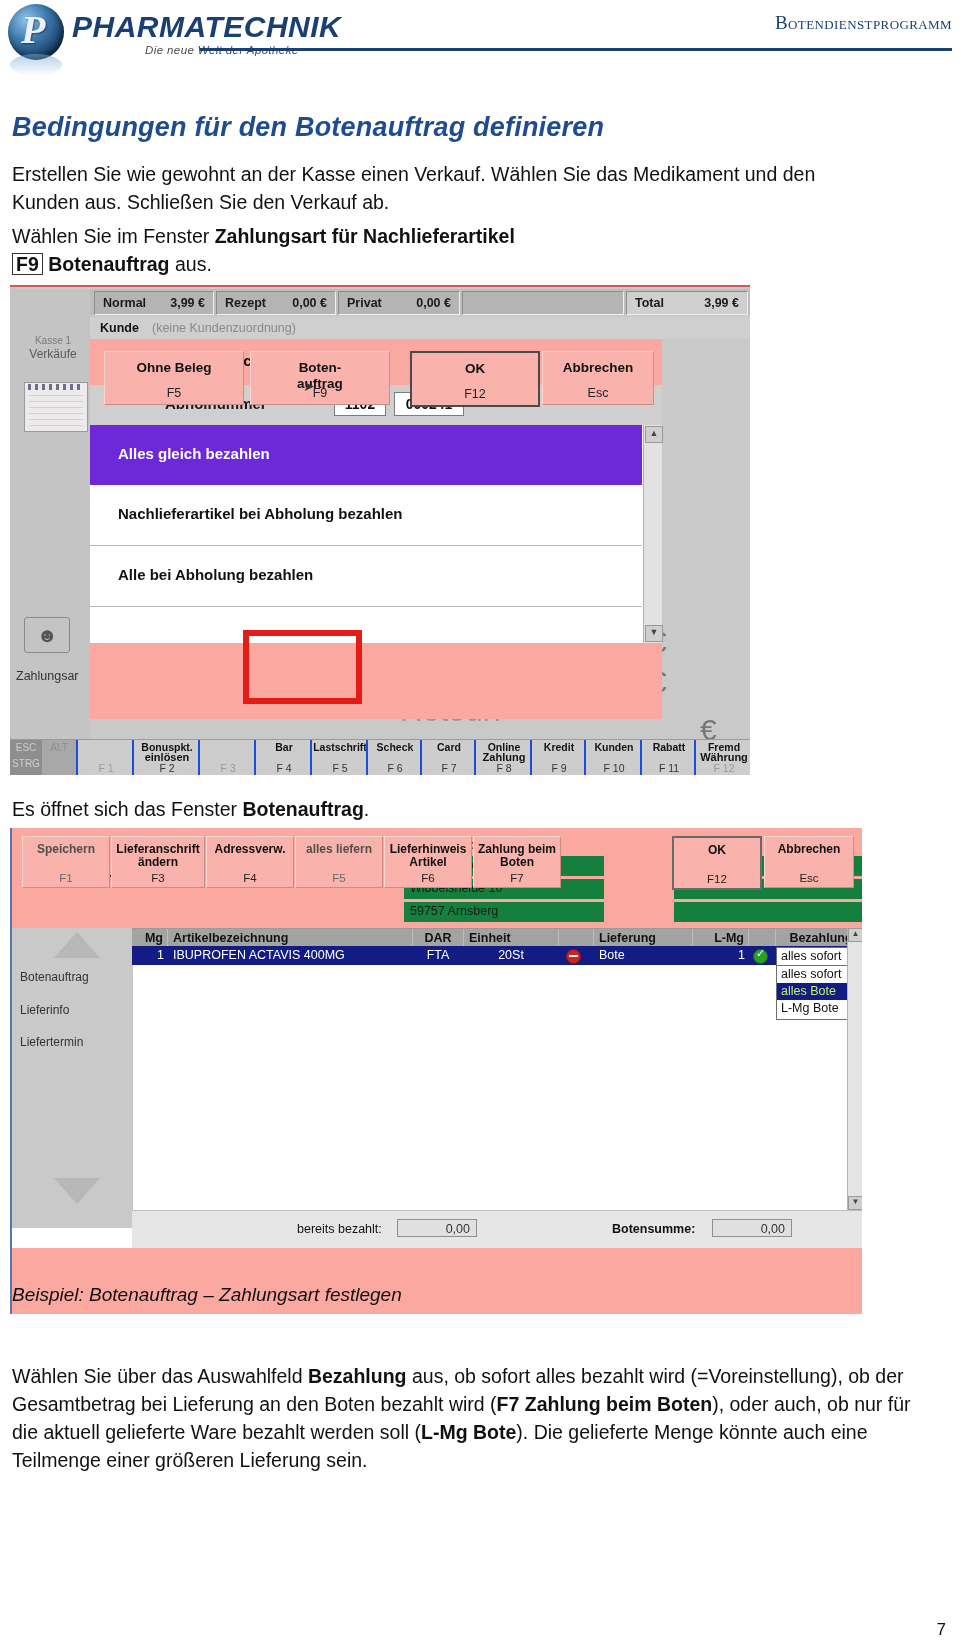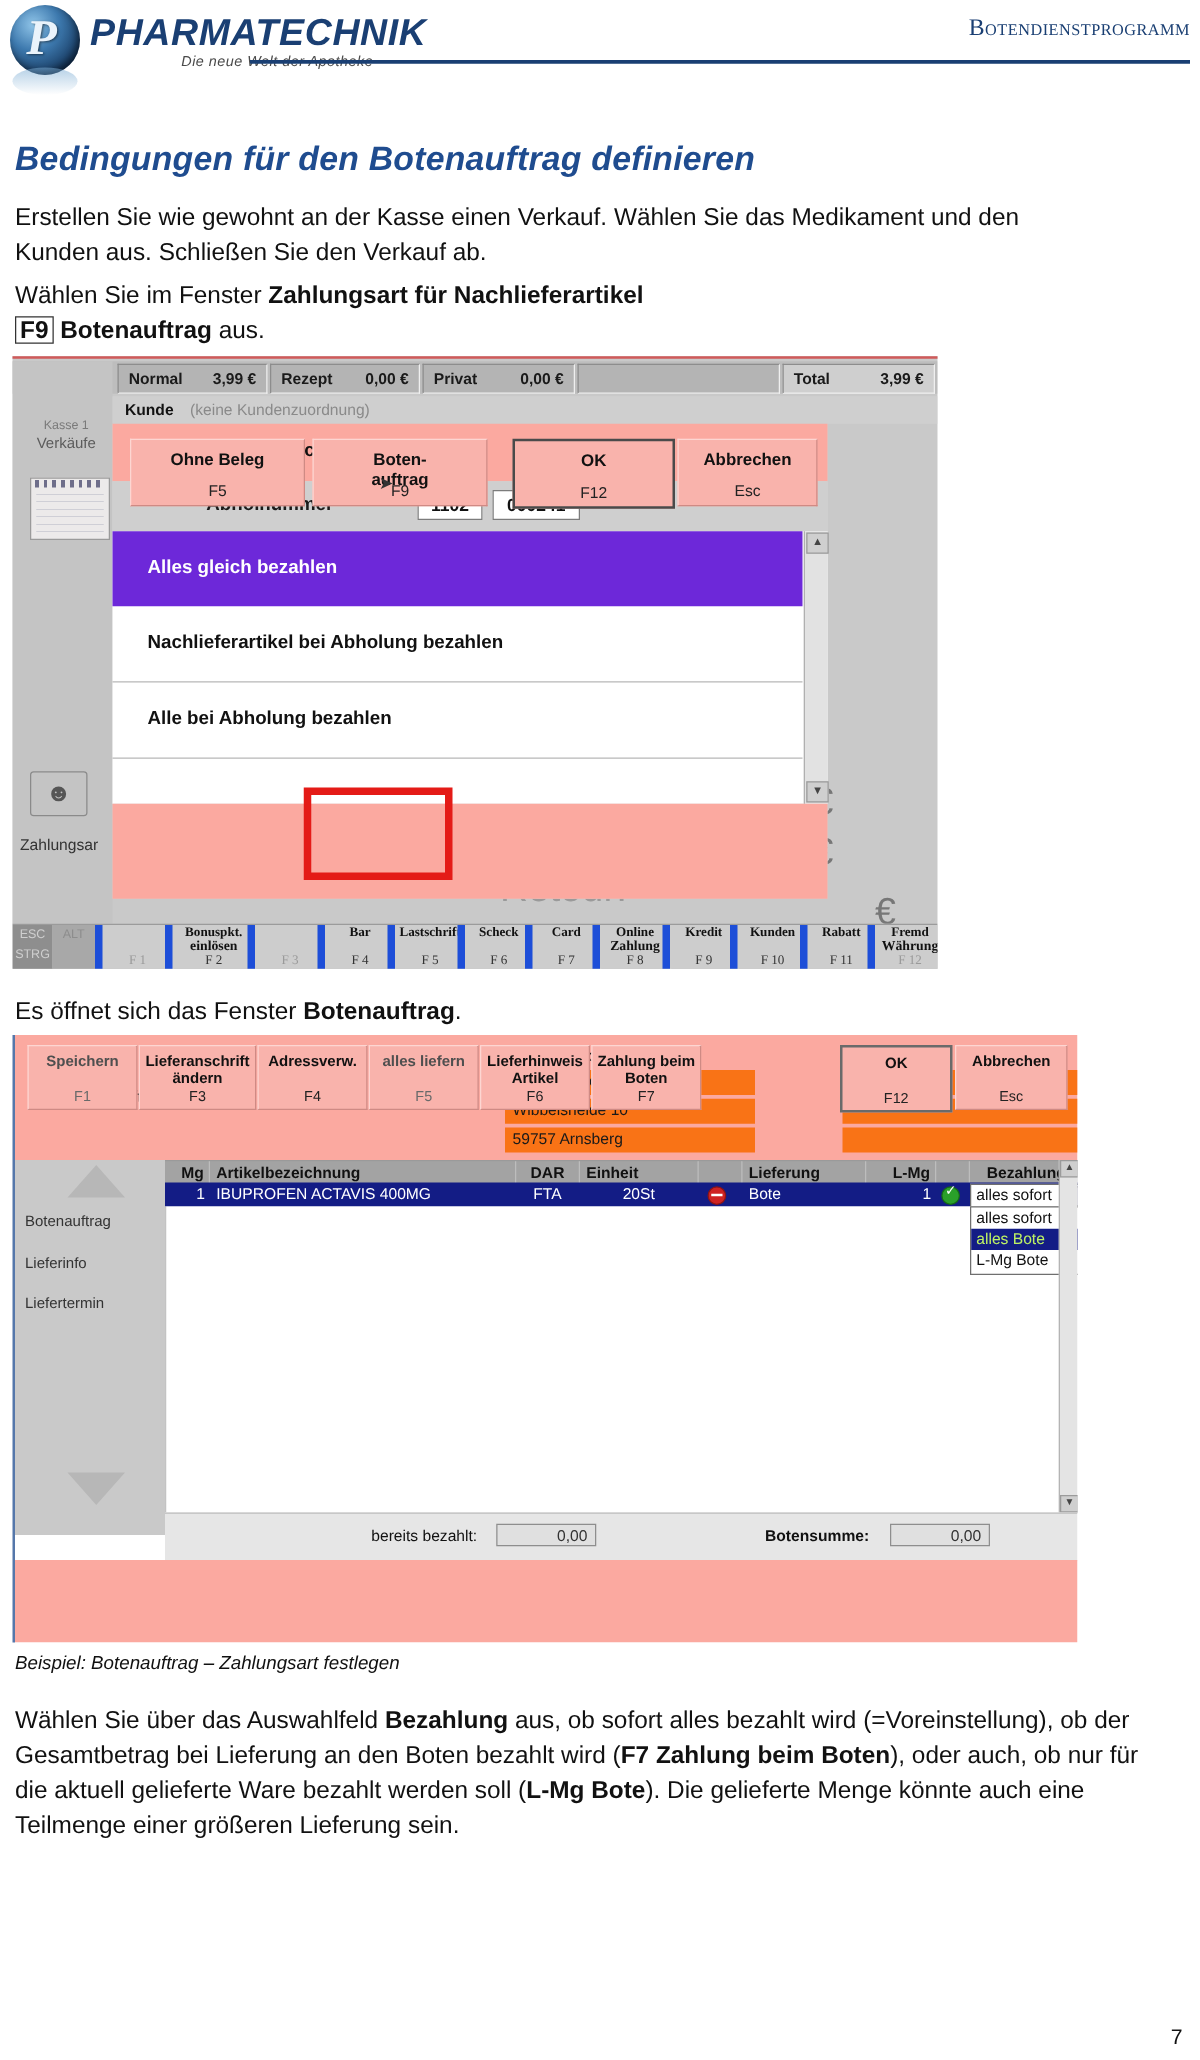--- a/index.html
+++ b/index.html
@@ -63,22 +63,22 @@
     position:absolute;font-size:19.5px;line-height:28px;color:#111;
   }
   .p1{left:12px;top:160px;width:805px;}
   .p2{left:12px;top:222px;width:805px;}
   .kbd{
     display:inline-block;border:1px solid #333;padding:0 3px;
     font-weight:bold;background:#fff;line-height:20px;
   }
   .p3{left:12px;top:795px;width:805px;font-size:19.5px;}
   .caption{
-    position:absolute;left:12px;top:1322px;width:900px;
-    font-size:15px;font-style:italic;color:#111;
+    position:absolute;left:12px;top:1284px;width:900px;
+    font-size:19px;font-style:italic;color:#111;
   }
   .p4{left:12px;top:1362px;width:900px;font-size:19.5px;line-height:28px;}
   .pageno{
     position:absolute;right:14px;bottom:8px;font-size:17px;color:#111;
   }
 
   
   .shot{position:absolute;background:#d6d6d6;overflow:hidden;}
   .mono-ui{font-family:"Liberation Sans", sans-serif;}
 
@@ -144,35 +144,35 @@
   }
   #dlg1 .dbtn .t{position:absolute;left:0;right:0;top:8px;text-align:center;font-size:13.5px;font-weight:bold;color:#111;}
   #dlg1 .dbtn .t2{position:absolute;left:0;right:0;top:24px;text-align:center;font-size:13.5px;font-weight:bold;color:#111;}
   #dlg1 .dbtn .k{position:absolute;left:0;right:0;bottom:4px;text-align:center;font-size:12.5px;color:#222;}
   #dlg1 .dbtn.strong{border:2px solid #4a4a4a;background:#f9b3ac;}
   .redbox{position:absolute;border:6px solid #e41b17;}
 
   
   #fbar1{position:absolute;left:0;top:452px;width:740px;height:36px;background:#c9c9c9;border-top:1px solid #9b9b9b;}
   #fbar1 .fk{
-    position:absolute;top:0;height:36px;background:#cdcdcd;border-right:1px solid #ededed;border-left:6px solid #1d4ed8;font-family:Liberation Serif, serif;
+    position:absolute;top:0;height:36px;background:#cdcdcd;border-right:1px solid #ededed;border-left:2px solid #1d4ed8;
   }
   #fbar1 .fk .l1{position:absolute;left:0;right:0;top:1px;text-align:center;font-size:10.5px;font-weight:bold;color:#111;}
   #fbar1 .fk .l2{position:absolute;left:0;right:0;top:11px;text-align:center;font-size:11px;font-weight:bold;color:#111;}
   #fbar1 .fk .fn{position:absolute;left:0;right:0;bottom:2px;text-align:center;font-size:10.5px;color:#333;}
   #fbar1 .fk.dim .fn{color:#9a9a9a;}
   #fbar1 .esc{position:absolute;left:0;top:0;width:32px;height:36px;background:#8e8e8e;color:#cfcfcf;font-size:10px;line-height:16px;text-align:center;}
   #fbar1 .alt{position:absolute;left:32px;top:0;width:34px;height:36px;background:#a8a8a8;color:#8d8d8d;font-size:10px;line-height:16px;text-align:center;}
 
   
   #shot2{left:10px;top:828px;width:850px;height:486px;background:#ffffff;border-left:2px solid #5577aa;}
   #shot2 .pinkhd{position:absolute;left:0;top:0;width:850px;height:100px;background:#fba9a0;}
   #shot2 .ba-title{position:absolute;left:35px;top:42px;font-size:14.5px;font-weight:bold;color:#111;}
   #shot2 .colhd{position:absolute;font-size:12.5px;color:#222;}
-  #shot2 .addr-fld{position:absolute;background:#f97316;}
+  #shot2 .addr-fld{position:absolute;background:#15803d;}
   #shot2 .addr-fld span{position:absolute;left:6px;top:2px;font-size:12.5px;color:#1a1a1a;}
 
   #shot2 .tablehdr{position:absolute;left:120px;top:100px;width:730px;height:18px;background:#a3a3a3;border-top:1px solid #9a9a9a;border-bottom:1px solid #9a9a9a;}
   #shot2 .th{position:absolute;top:0;height:18px;font-size:12.5px;font-weight:bold;color:#111;line-height:18px;border-right:1px solid #bdbdbd;}
   #shot2 .row1{position:absolute;left:120px;top:118px;width:730px;height:19px;background:#131c85;}
   #shot2 .td{position:absolute;top:0;height:19px;font-size:12.5px;color:#fff;line-height:19px;}
   #shot2 .gridleft{position:absolute;left:0;top:100px;width:120px;height:300px;background:#c9c9c9;}
   #shot2 .navlbl{position:absolute;left:8px;font-size:12px;color:#333;}
   #shot2 .tri-up{position:absolute;left:42px;top:104px;width:0;height:0;border-left:23px solid transparent;border-right:23px solid transparent;border-bottom:26px solid #b7b7b7;}
   #shot2 .tri-dn{position:absolute;left:42px;top:350px;width:0;height:0;border-left:23px solid transparent;border-right:23px solid transparent;border-top:26px solid #b7b7b7;}

